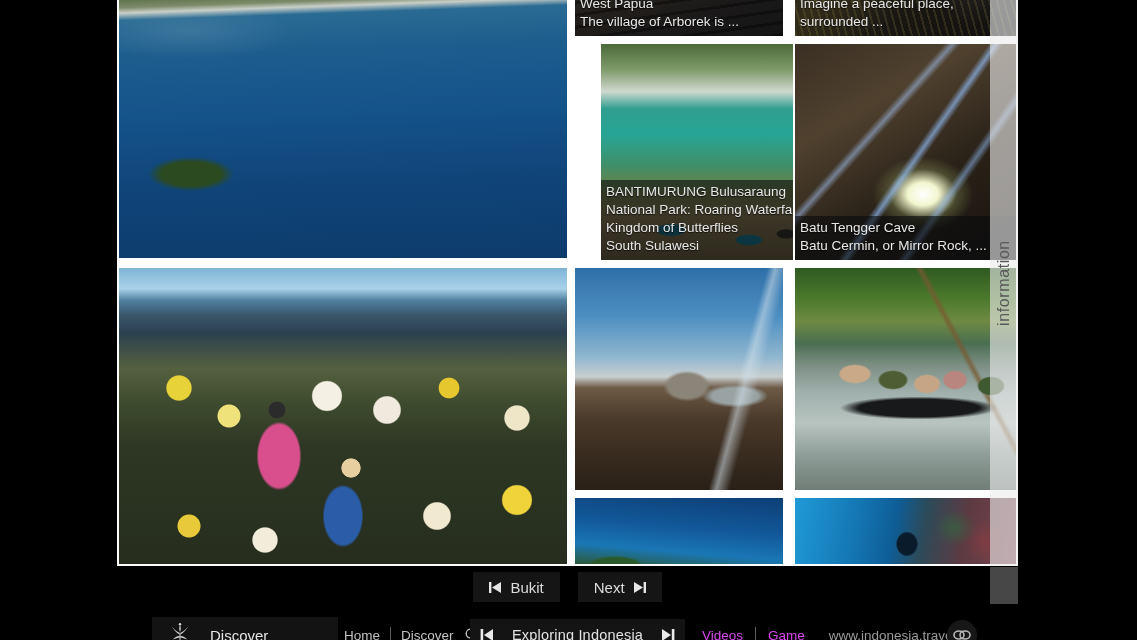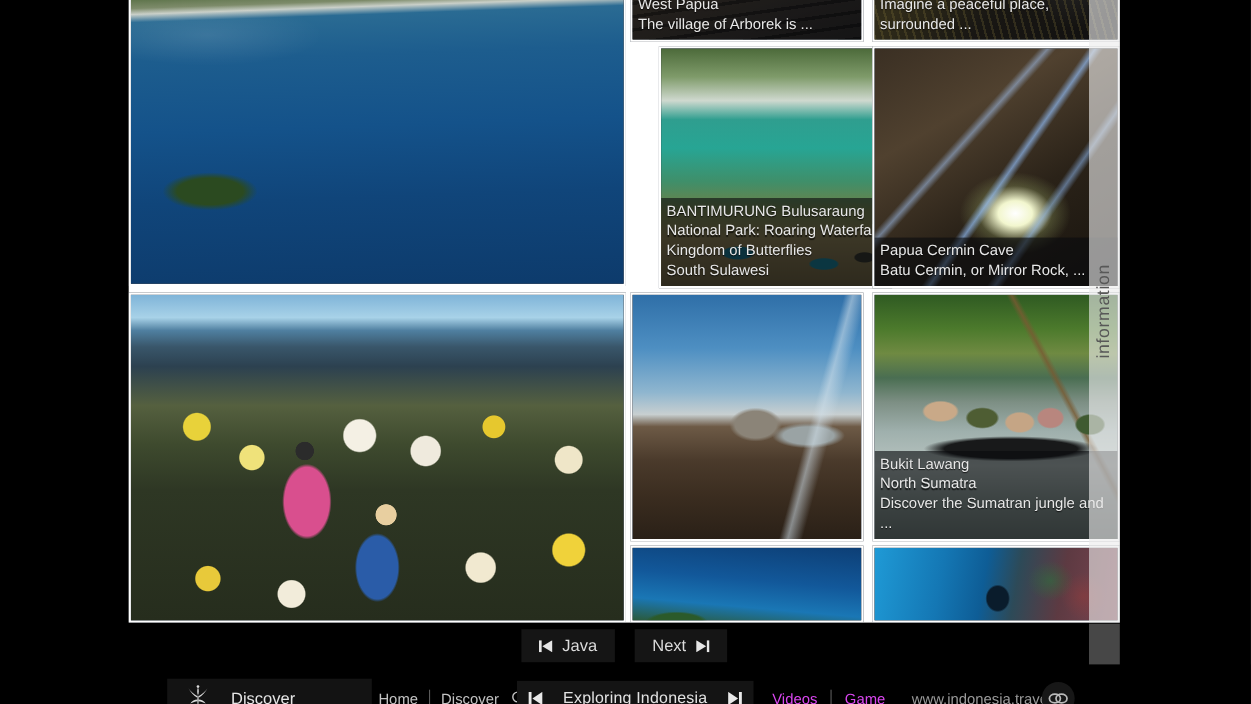--- a/index.html
+++ b/index.html
@@ -348,40 +348,35 @@
         <div class="photo ph-bant"></div>
         <div class="cap cap-bottom">
           <span class="ttl">BANTIMURUNG Bulusaraung National Park: Roaring Waterfall, Kingdom of Butterflies</span>
           <span class="reg">South Sulawesi</span>
         </div>
       </div>
 
       <div class="tile" id="t-batu">
         <div class="photo ph-batu"></div>
         <div class="cap cap-bottom">
-          <span class="ttl">Papua Cermin Cave</span>
+          <span class="ttl">Batu Tengger Cave</span>
           <span class="desc">Batu Cermin, or Mirror Rock, ...</span>
         </div>
       </div>
 
       <div class="tile" id="t-flower">
         <div class="photo ph-flower"></div>
       </div>
 
       <div class="tile" id="t-bromo">
         <div class="photo ph-bromo"></div>
       </div>
 
       <div class="tile" id="t-bukit">
         <div class="photo ph-bukit"></div>
-        <div class="cap cap-bottom">
-          <span class="ttl">Bukit Lawang</span>
-          <span class="reg">North Sumatra</span>
-          <span class="desc">Discover the Sumatran jungle and ...</span>
-        </div>
       </div>
 
       <div class="tile" id="t-blue">
         <div class="photo ph-blue"></div>
       </div>
 
       <div class="tile" id="t-dive">
         <div class="photo ph-dive"></div>
       </div>
 
@@ -393,21 +388,21 @@
   </div>
 
   <div class="pager">
     <button class="pgbtn">
       <span class="gl">
         <svg width="13" height="11" viewBox="0 0 13 11">
             <polygon points="12,0 3,5.5 12,11" fill="#e6e6e6"></polygon>
             <rect x="0" y="0" width="2.4" height="11" fill="#e6e6e6"></rect>
           </svg>
       </span>
-      <span>Java</span>
+      <span>Bukit</span>
     </button>
     <button class="pgbtn">
       <span>Next</span>
       <span class="gl">
         <svg width="13" height="11" viewBox="0 0 13 11">
             <polygon points="1,0 10,5.5 1,11" fill="#e6e6e6"></polygon>
             <rect x="10.6" y="0" width="2.4" height="11" fill="#e6e6e6"></rect>
           </svg>
       </span>
     </button>

